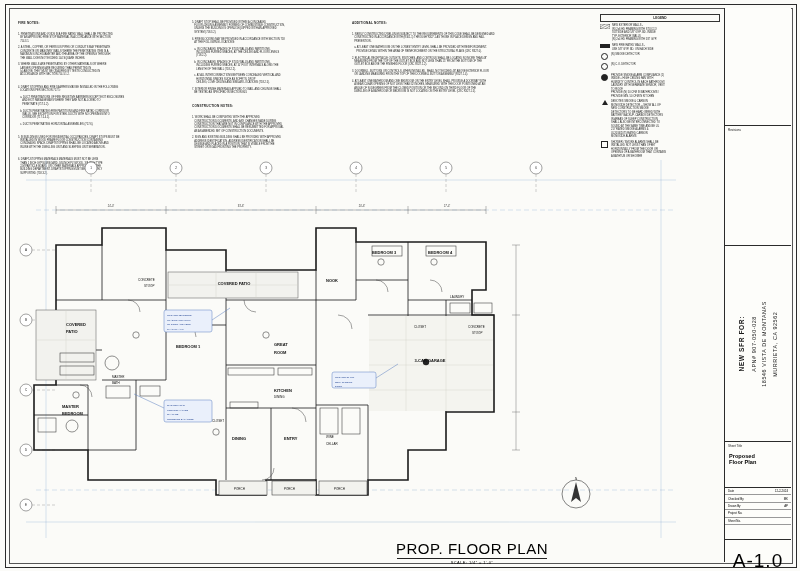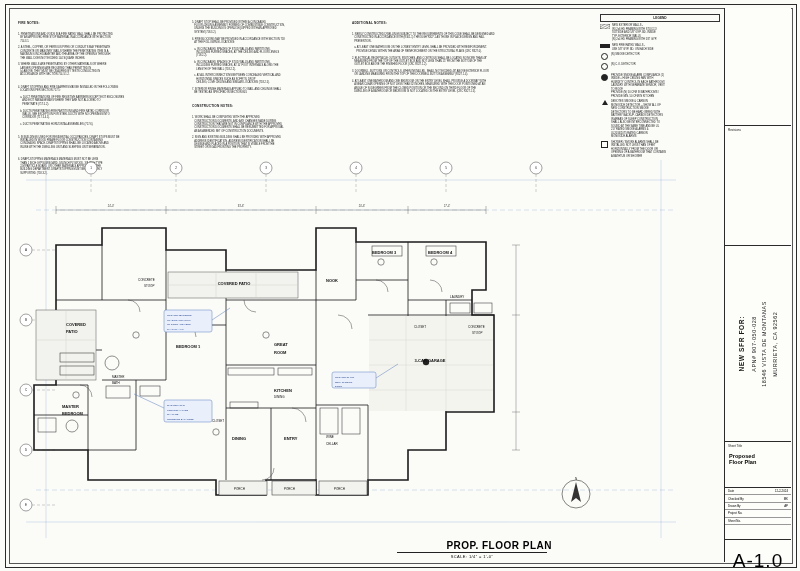--- a/index.html
+++ b/index.html
@@ -45,21 +45,21 @@
   .tb-meta{height:52px;font-size:2.9px;}
   .tb-meta .r{display:flex;justify-content:space-between;border-bottom:.5px solid #999;padding:1.2px 3px;}
   .tb-num{height:auto;text-align:center;}
   .tb-num .val{font-size:19px;font-weight:normal;letter-spacing:1px;display:block;padding:2px 0 5px;margin-top:8px;}
 
   
   #plan{position:absolute;left:16px;top:150px;width:700px;height:400px;}
   #plan svg{display:block;}
 
   .pt-title{position:absolute;left:392px;top:540px;text-align:center;width:160px;}
-  .pt-title .t1{font-size:10px;font-weight:bold;letter-spacing:.5px;text-align:right;}
+  .pt-title .t1{font-size:15px;font-weight:normal;letter-spacing:.5px;}
   .pt-title .t2{font-size:4px;letter-spacing:.4px;margin-top:1px;}
   .pt-title .ul{border-bottom:1.2px solid #222;width:150px;margin:1px auto 0;}
 
   .bub{font-size:3px;fill:#222;font-family:"Liberation Sans",sans-serif;}
   .rmlbl{font-size:4px;fill:#111;font-weight:bold;font-family:"Liberation Sans",sans-serif;}
   .rmsm{font-size:3px;fill:#111;font-family:"Liberation Sans",sans-serif;}
   .dim{font-size:2.6px;fill:#333;font-family:"Liberation Sans",sans-serif;}
   .cal{font-size:2.4px;fill:#1c3f8f;font-family:"Liberation Sans",sans-serif;}
 </style>
 </head>

